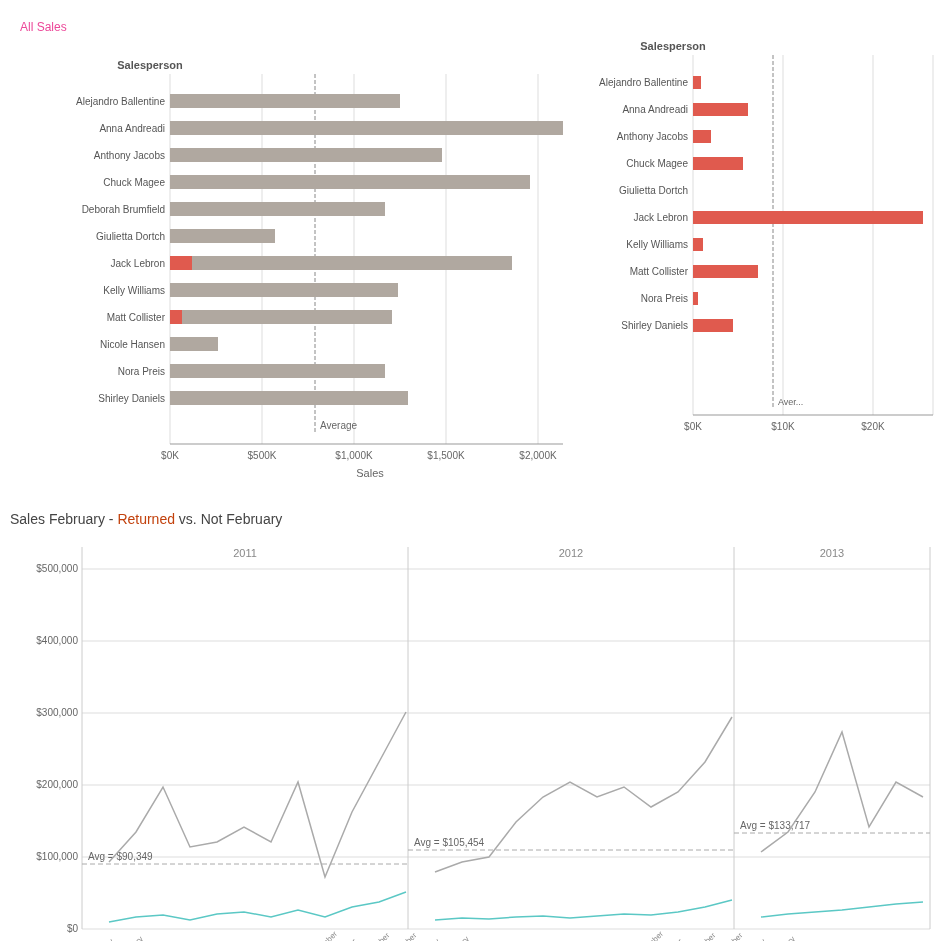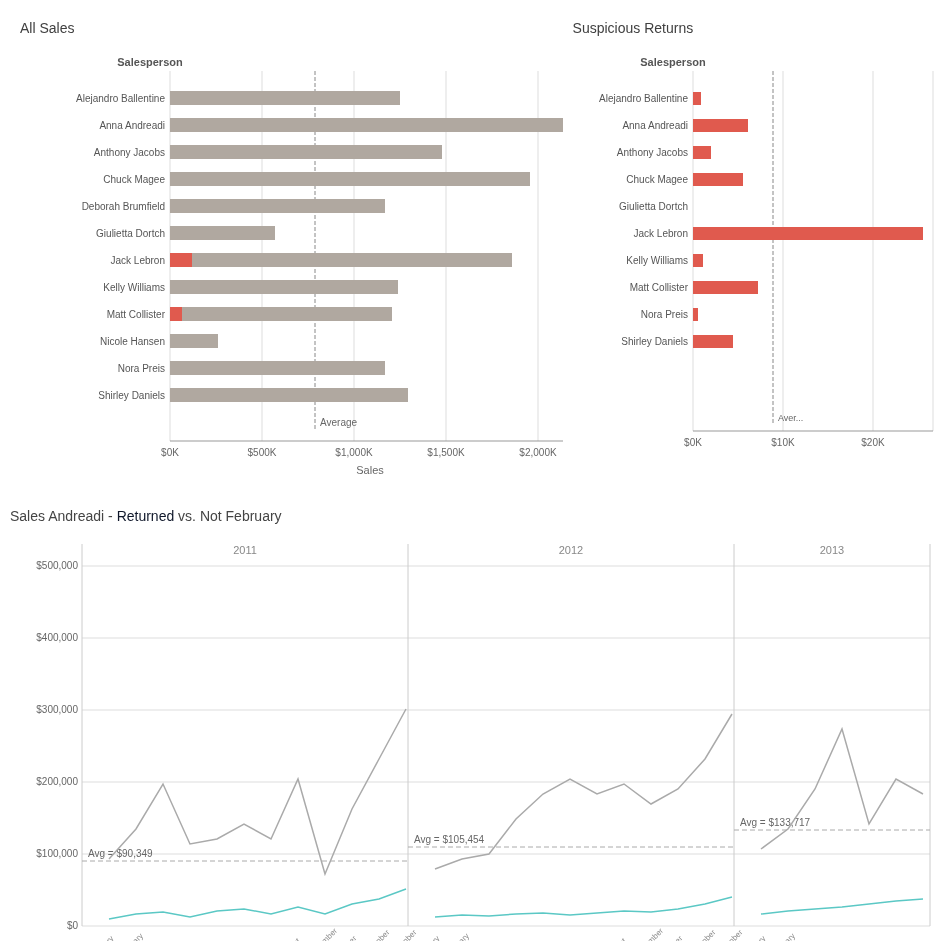--- a/index.html
+++ b/index.html
@@ -7,28 +7,28 @@
     
     .dashboard { width: 941px; min-height: 941px; padding: 10px; }
     
     .top-section { display: flex; width: 100%; margin-bottom: 20px; }
     
     .chart-container { background: #fff; padding: 10px; }
     
     .all-sales { width: 60%; }
     .suspicious-returns { width: 40%; }
     
-    .chart-title { font-size: 14px; font-weight: normal; color: #404040; }
+    .chart-title { font-size: 12px; font-weight: normal; color: #ec4899; margin-bottom: 5px; }
     
     svg text { font-family: 'Segoe UI', Arial, sans-serif; }
     
     .bottom-section { width: 100%; }
     
     .timeline-title { font-size: 14px; color: #444; margin-bottom: 5px; }
-    .timeline-title .returned { color: #0f172a; }
+    .timeline-title .returned { color: #c2410c; }
   </style>
 </head>
 <body>
 
 <div class="dashboard">
 
   <div class="top-section">
 
     <div class="chart-container all-sales">
       <div class="chart-title">All Sales</div>
@@ -88,21 +88,20 @@
         <text x="242" y="420" text-anchor="middle" font-size="10" fill="#666">$500K</text>
         <text x="334" y="420" text-anchor="middle" font-size="10" fill="#666">$1,000K</text>
         <text x="426" y="420" text-anchor="middle" font-size="10" fill="#666">$1,500K</text>
         <text x="518" y="420" text-anchor="middle" font-size="10" fill="#666">$2,000K</text>
 
         <text x="350" y="438" text-anchor="middle" font-size="11" fill="#666">Sales</text>
       </svg>
     </div>
 
     <div class="chart-container suspicious-returns">
-      <div class="chart-title">Suspicious Returns</div>
       <svg width="370" height="440">
 
         <text x="100" y="30" text-anchor="middle" font-size="11" font-weight="bold" fill="#555">Salesperson</text>
 
         <line x1="120" y1="35" x2="120" y2="395" stroke="#ddd" stroke-width="1"></line>
         <line x1="210" y1="35" x2="210" y2="395" stroke="#ddd" stroke-width="1"></line>
         <line x1="300" y1="35" x2="300" y2="395" stroke="#ddd" stroke-width="1"></line>
         <line x1="360" y1="35" x2="360" y2="395" stroke="#ddd" stroke-width="1"></line>
 
         <line x1="200" y1="35" x2="200" y2="387" stroke="#888" stroke-width="1" stroke-dasharray="4,2"></line>
@@ -140,21 +139,21 @@
         <line x1="120" y1="395" x2="360" y2="395" stroke="#999" stroke-width="1"></line>
         <text x="120" y="410" text-anchor="middle" font-size="10" fill="#666">$0K</text>
         <text x="210" y="410" text-anchor="middle" font-size="10" fill="#666">$10K</text>
         <text x="300" y="410" text-anchor="middle" font-size="10" fill="#666">$20K</text>
       </svg>
     </div>
   </div>
 
   <div class="bottom-section">
     <div class="timeline-title">
-      <span>Sales Andreadi - </span><span class="returned">Returned</span> <span>vs. Not February</span>
+      <span>Sales February - </span><span class="returned">Returned</span> <span>vs. Not February</span>
     </div>
     <svg width="921" height="460">
 
       <text x="68" y="40" text-anchor="end" font-size="10" fill="#666">$500,000</text>
       <text x="68" y="112" text-anchor="end" font-size="10" fill="#666">$400,000</text>
       <text x="68" y="184" text-anchor="end" font-size="10" fill="#666">$300,000</text>
       <text x="68" y="256" text-anchor="end" font-size="10" fill="#666">$200,000</text>
       <text x="68" y="328" text-anchor="end" font-size="10" fill="#666">$100,000</text>
       <text x="68" y="400" text-anchor="end" font-size="10" fill="#666">$0</text>
 

